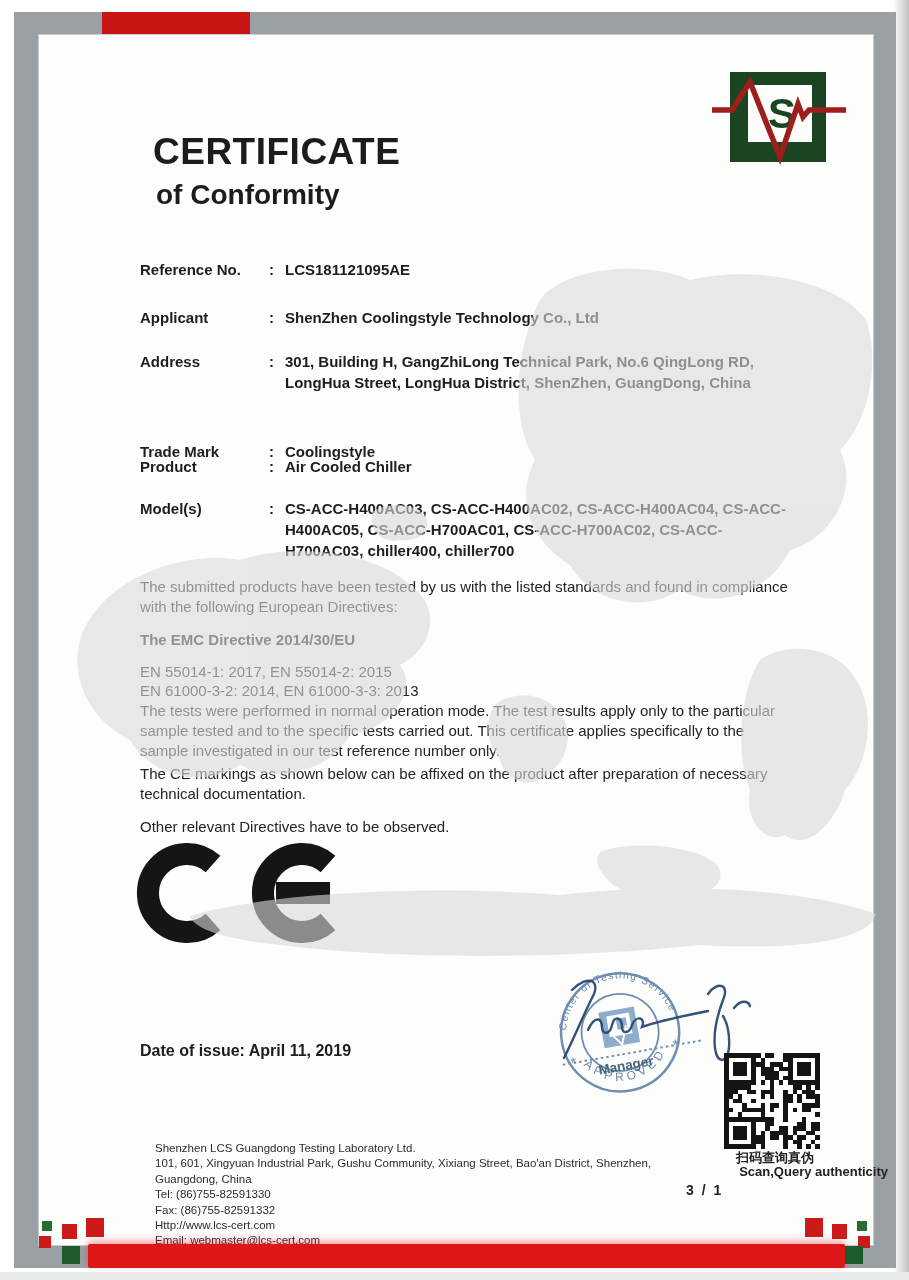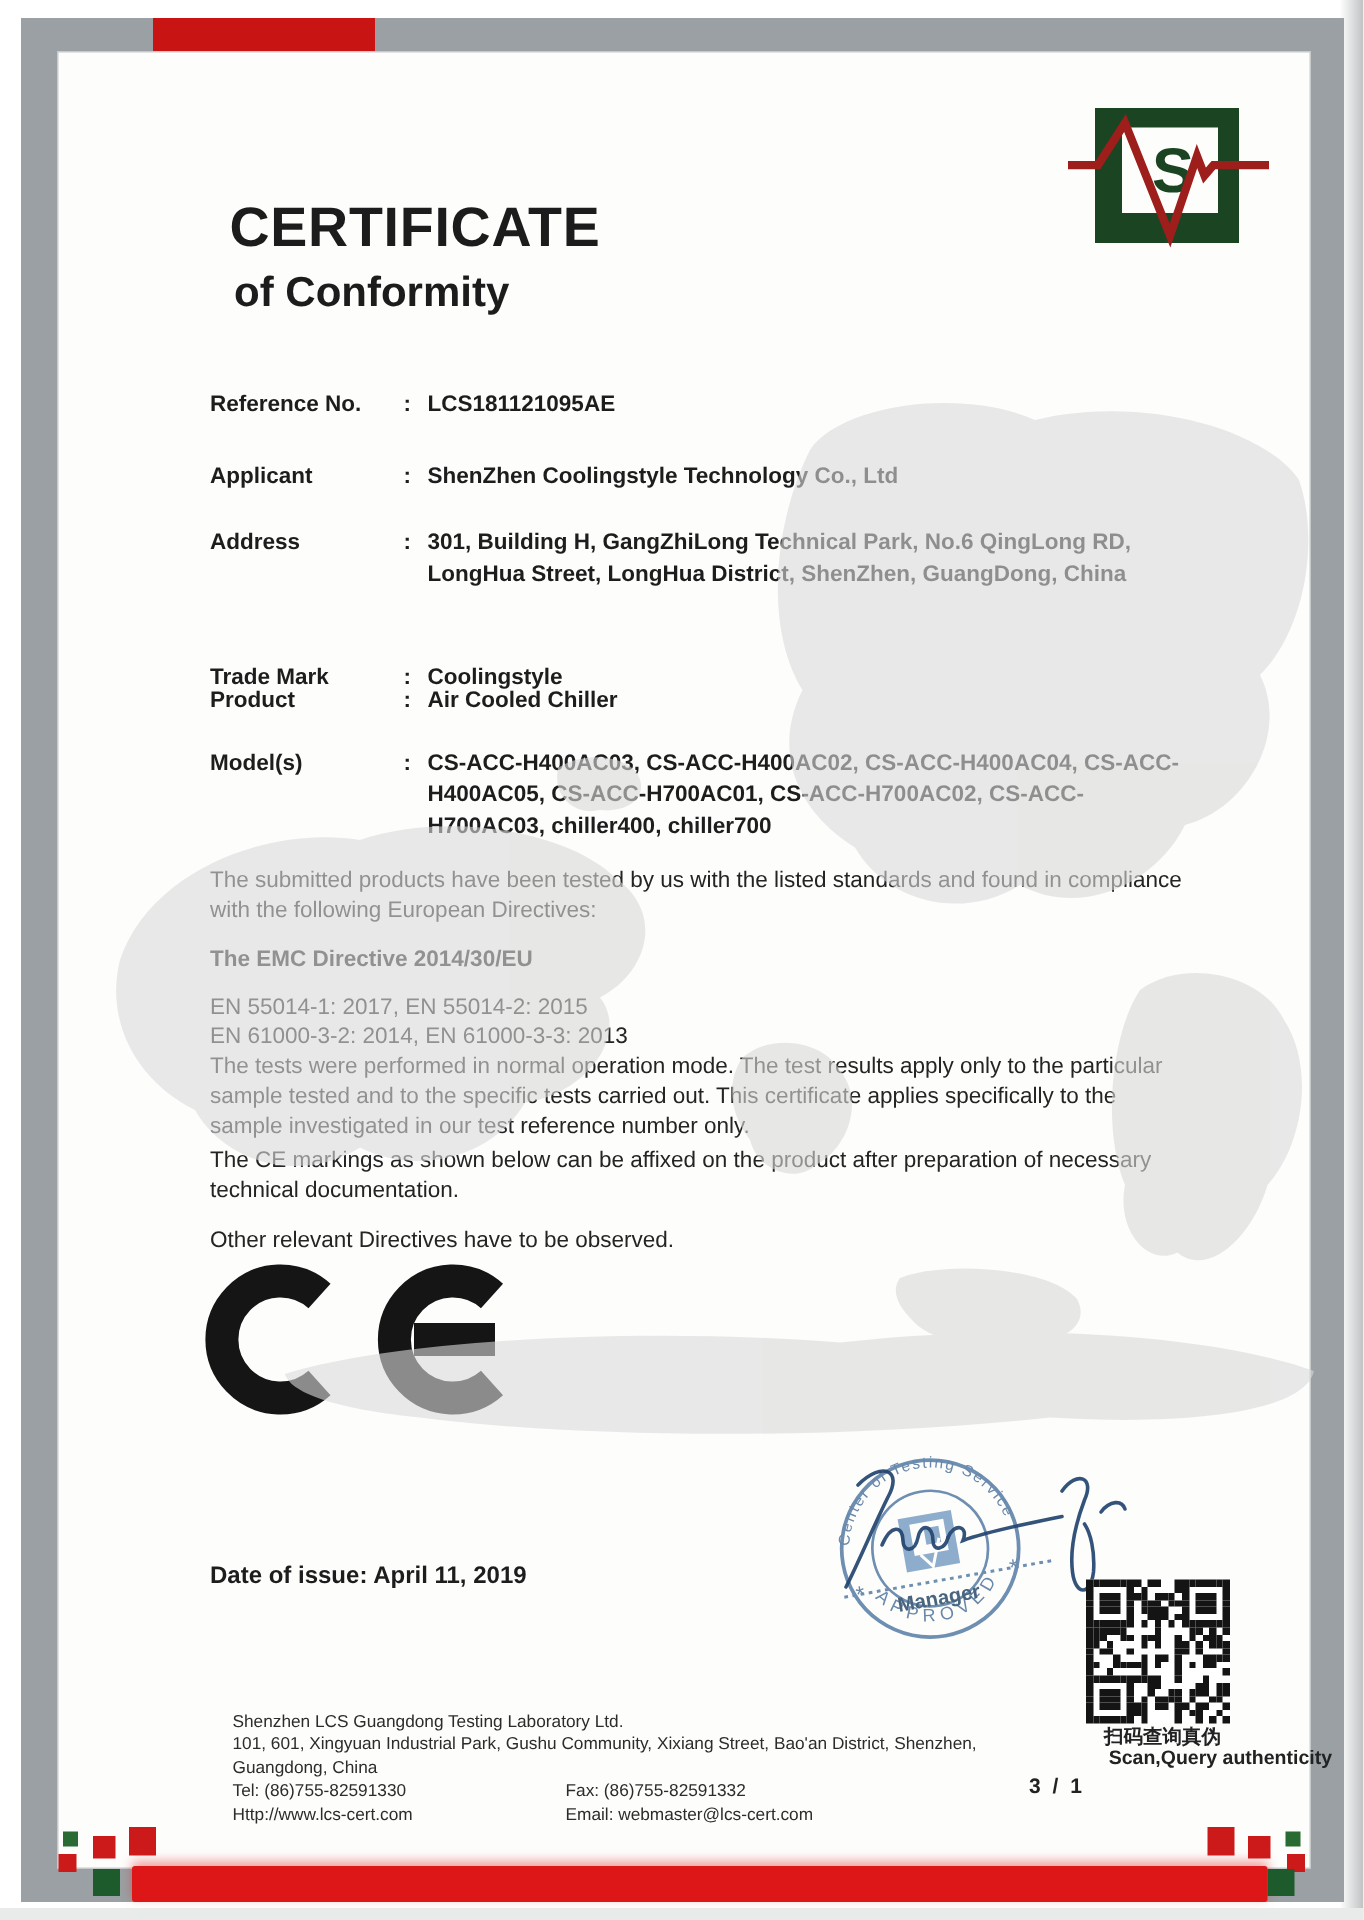--- a/index.html
+++ b/index.html
@@ -81,21 +81,21 @@
   .qr .m { background:#141414; }
   .qr-caption-zh { left:697px; top:1149px; width:156px; text-align:center;
     font-size:13px; font-weight:bold; color:#222; }
   .qr-caption-en { left:662px; top:1164px; width:226px; text-align:right;
     font-size:13px; font-weight:bold; color:#222; }
 
   .page-indicator { left:686px; top:1182px; font-size:14px; font-weight:bold; letter-spacing:2px; color:#222; }
 
   
   .footer { left:155px; top:1141px; font-size:11.5px; line-height:15.4px; color:#2c2c2c; width:560px; }
-  .footer-contact { display:flex; }
+  .footer-contact { display:flex;flex-direction:column; }
   .footer-contact .c1 { width:222px; flex:none; }
 
   
   .red-bar { left:88px; top:1244px; width:757px; height:24px; background:#dd1717;
     border-radius:2px; box-shadow:0 -3px 7px rgba(221,23,23,.4); z-index:3; }
   .sq { z-index:3; }
   .sq-green-dark { background:#1d5b2c; }
   .sq-green { background:#2a6b33; }
   .sq-red { background:#cc1a1a; }
 </style>

